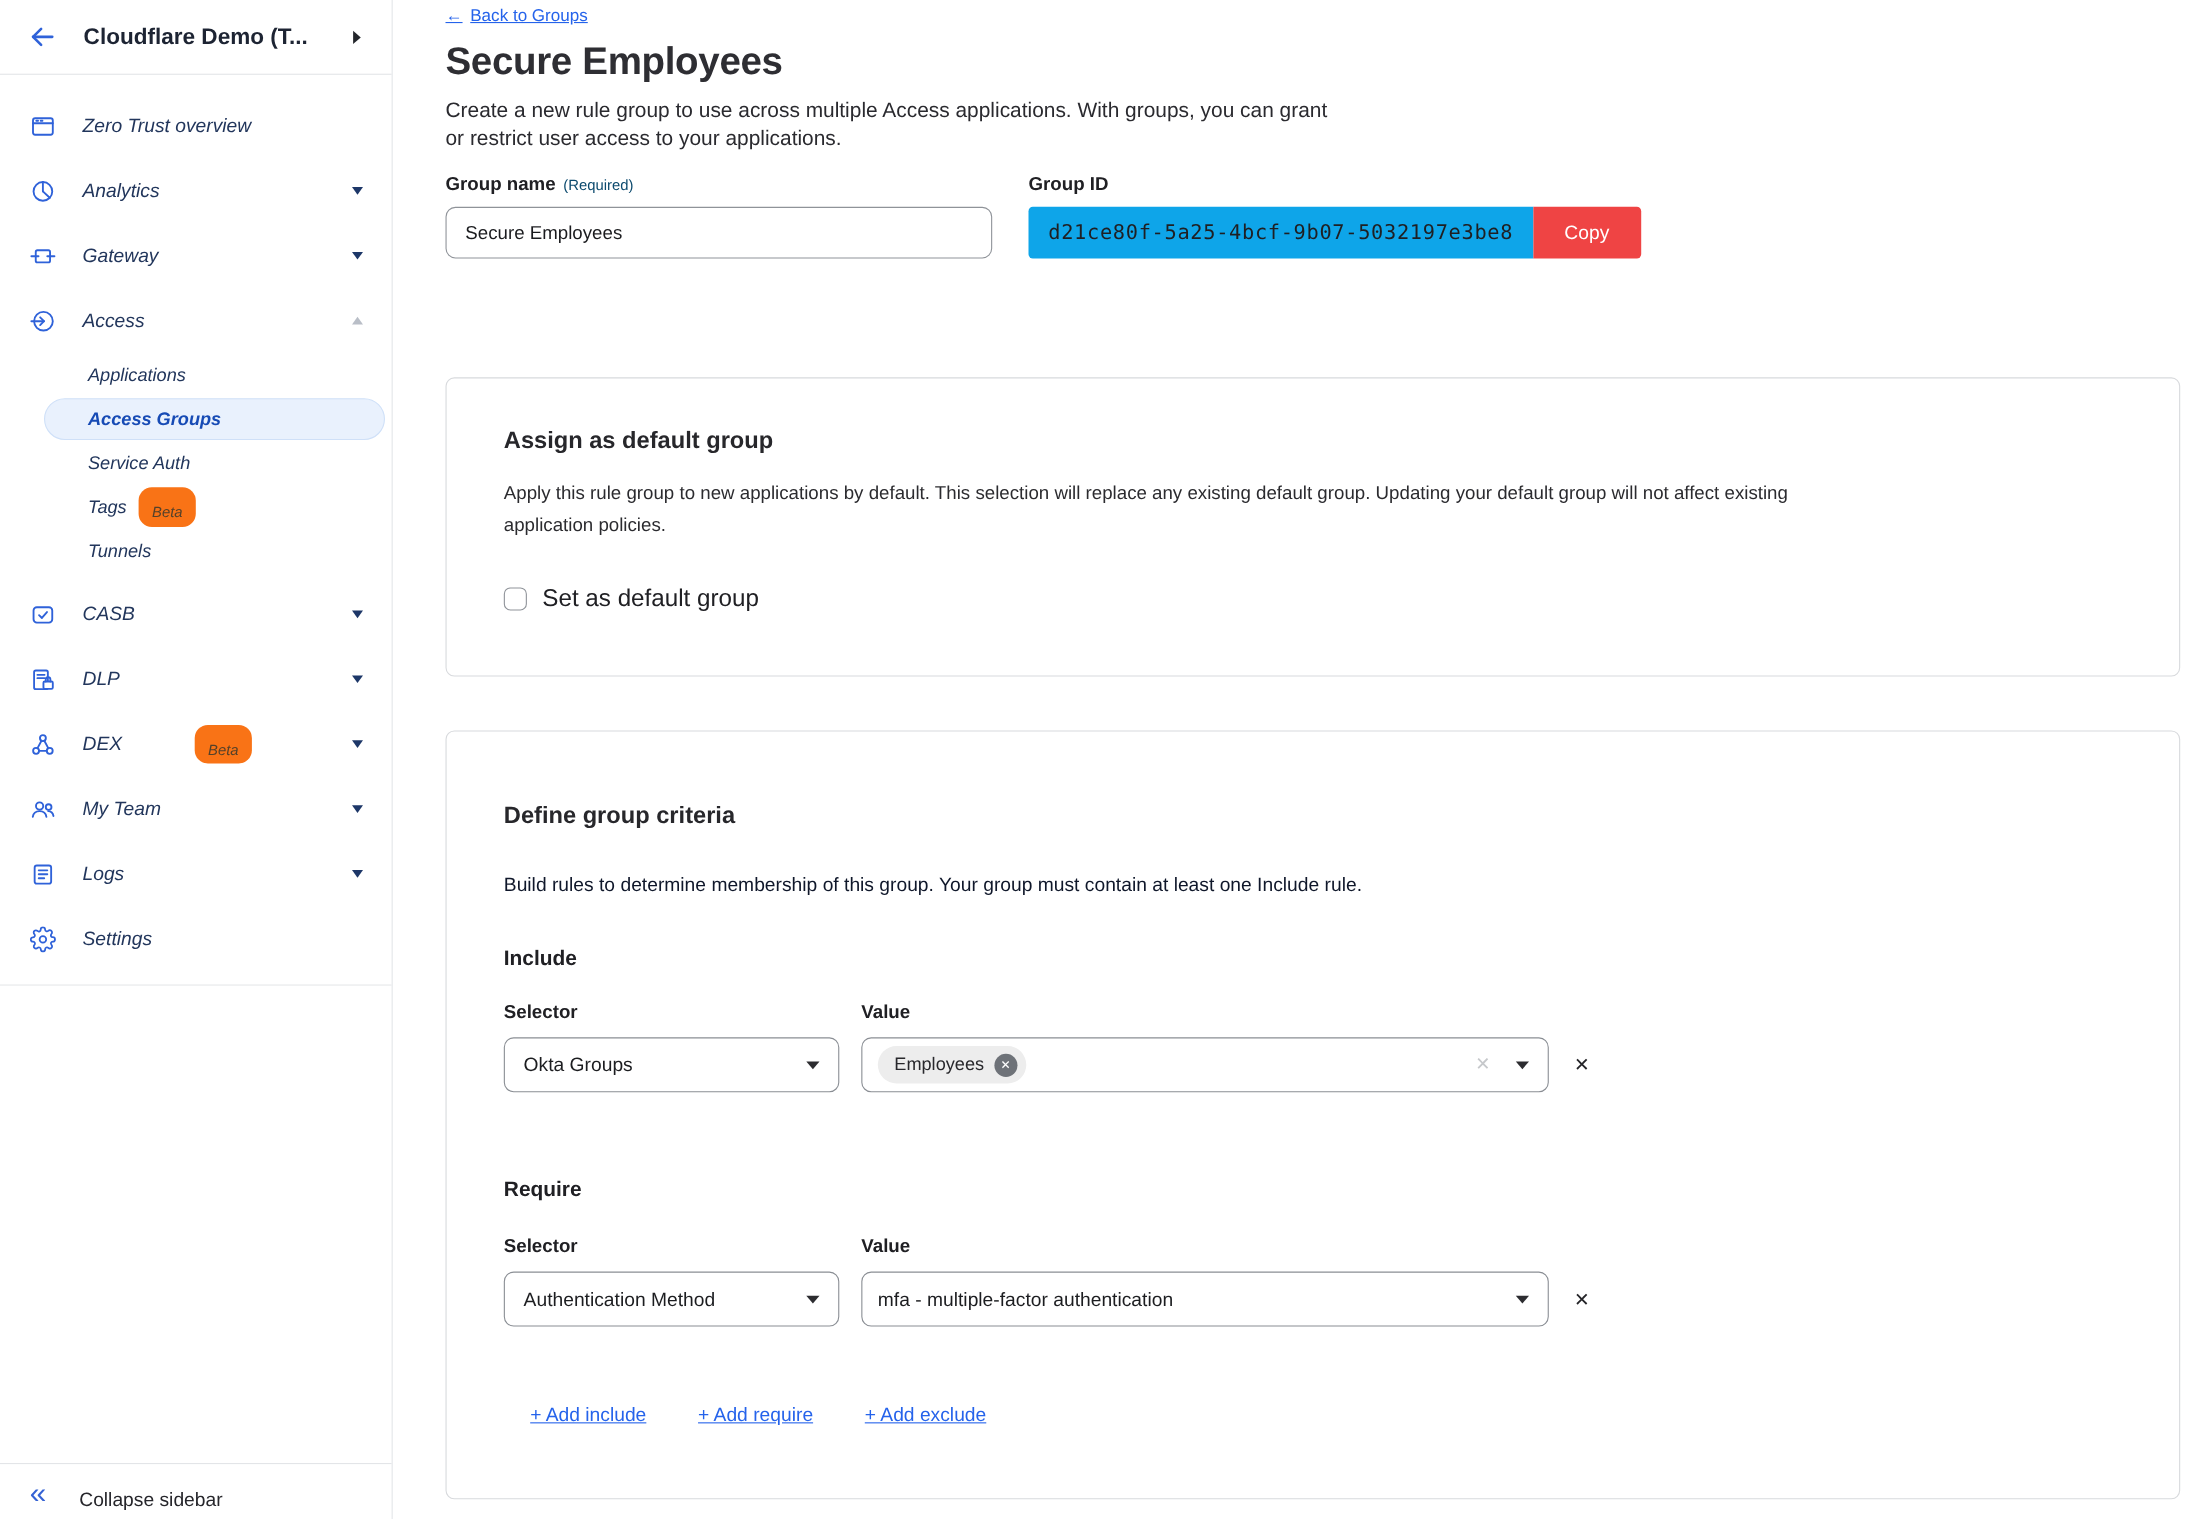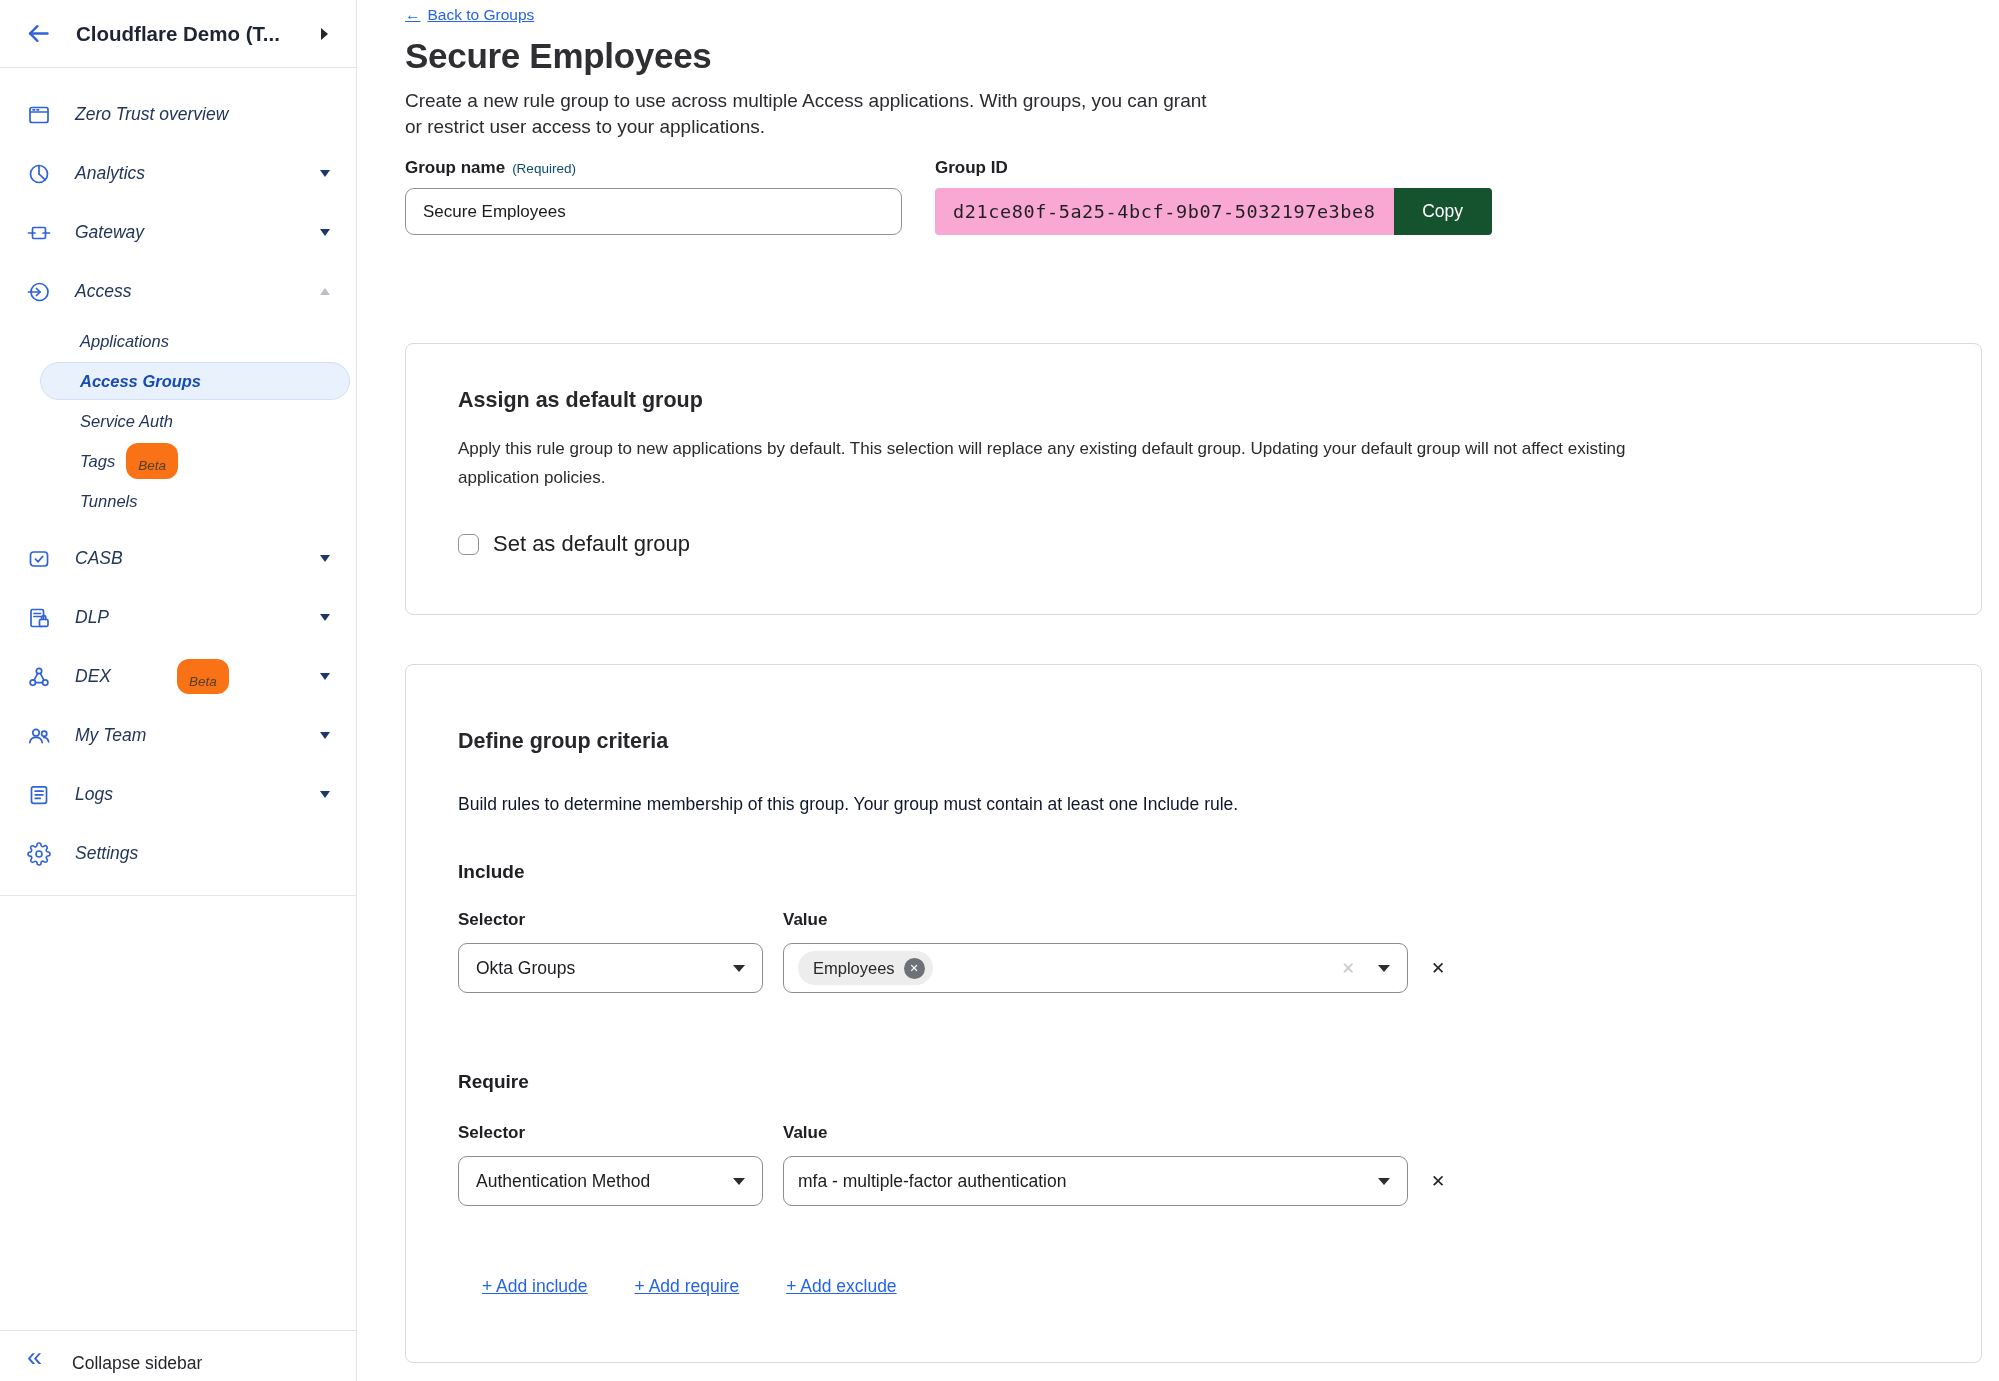--- a/index.html
+++ b/index.html
@@ -34,22 +34,22 @@
   .back-link { display:inline-flex; align-items:center; gap:7px; color:#2563eb; font-size:15.5px; text-decoration:underline; cursor:pointer; }
   .page-title { font-size:35px; font-weight:bold; color:#2e2e33; margin-top:12px; letter-spacing:-0.3px; }
   .page-desc { margin-top:12px; font-size:19px; line-height:26px; color:#2a2a2f; }
   .form-row { display:flex; margin-top:18px; }
   .field-groupname { width:497px; }
   .field-label { font-weight:bold; font-size:17px; color:#202024; height:20px; display:flex; align-items:baseline; }
   .required { font-size:13.5px; color:#0c4a6e; font-weight:normal; margin-left:7px; }
   .text-input { margin-top:10px; width:100%; height:47px; border:1px solid #8f9399; border-radius:9px; font-size:17px; padding:0 17px; color:#1a1b1e; font-family:"Liberation Sans", sans-serif; outline:none; background:#fff; }
   .field-groupid { margin-left:33px; }
   .groupid-row { margin-top:10px; display:flex; }
-  .groupid-box { background:#f9a8d4; border-radius:4px 0 0 4px; height:47px; display:flex; align-items:center; padding:0 18px; font-family:"DejaVu Sans Mono", monospace; font-size:18.5px; letter-spacing:0.6px; color:#1f1f22; }
-  .copy-btn { width:98px; height:47px; background:#14532d; color:#ffffff; font-size:17.5px; border:none; border-radius:0 4px 4px 0; font-family:"Liberation Sans", sans-serif; cursor:pointer; }
+  .groupid-box { background:#0ea5e9; border-radius:4px 0 0 4px; height:47px; display:flex; align-items:center; padding:0 18px; font-family:"DejaVu Sans Mono", monospace; font-size:18.5px; letter-spacing:0.6px; color:#1f1f22; }
+  .copy-btn { width:98px; height:47px; background:#ef4444; color:#ffffff; font-size:17.5px; border:none; border-radius:0 4px 4px 0; font-family:"Liberation Sans", sans-serif; cursor:pointer; }
   .card { width:1577px; border:1px solid #d8dadd; border-radius:8px; background:#fff; }
   .card1 { margin-top:108px; padding:44px 52px 57px; }
   .card-title { font-size:21.5px; font-weight:bold; color:#27272b; }
   .card-desc { margin-top:21px; font-size:17px; line-height:29px; color:#2b2b2f; max-width:1430px; }
   .checkbox-row { margin-top:39px; display:flex; align-items:center; cursor:pointer; }
   .checkbox { width:21px; height:21px; border:1.6px solid #8f9399; border-radius:6px; background:#fff; flex:none; }
   .checkbox-label { margin-left:14px; font-size:22px; color:#202024; }
   .card2 { margin-top:49px; padding:64px 52px 18px; height:699px; }
   .criteria-desc { margin-top:40px; font-size:17.5px; color:#0f172a; }
   .rule-heading { margin-top:46px; font-size:19px; font-weight:bold; color:#202024; }

